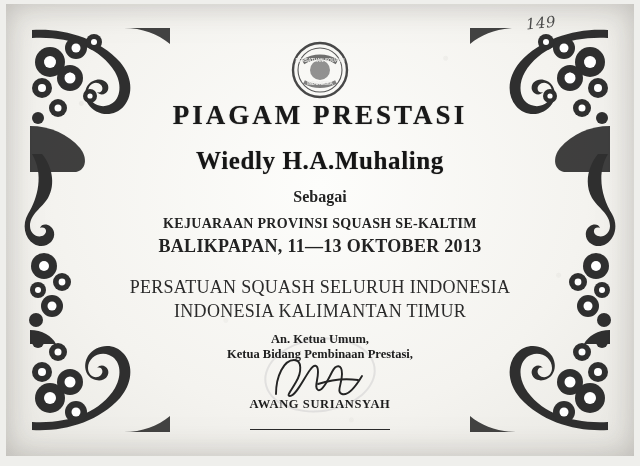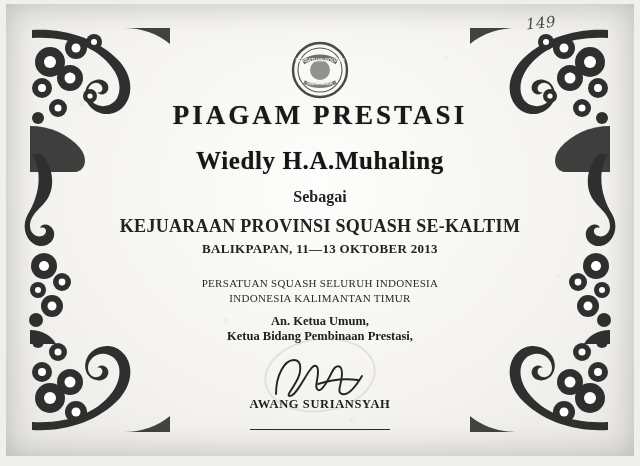--- a/index.html
+++ b/index.html
@@ -126,35 +126,35 @@
   }
   #award {
     font-weight: bold;
     font-size: 22px;
     letter-spacing: 0.4px;
     color: #151515;
     margin: 0 0 14px 0;
     text-shadow: 0 0 1px rgba(30,30,30,0.5);
   }
   #event-1 {
-    font-size: 18px;
+    font-size: 14px;
     font-weight: bold;
     letter-spacing: 0.3px;
     margin: 0 0 4px 0;
     color: #222;
   }
   #event-2 {
-    font-size: 13px;
+    font-size: 18px;
     font-weight: bold;
     letter-spacing: 0.3px;
     margin: 0 0 20px 0;
     color: #222;
   }
   .org-line {
-    font-size: 11px;
+    font-size: 18px;
     letter-spacing: 0.3px;
     margin: 0 0 3px 0;
     color: #2a2a2a;
   }
   .sign-role {
     font-size: 12.5px;
     font-weight: bold;
     margin: 0;
     color: #202020;
   }

